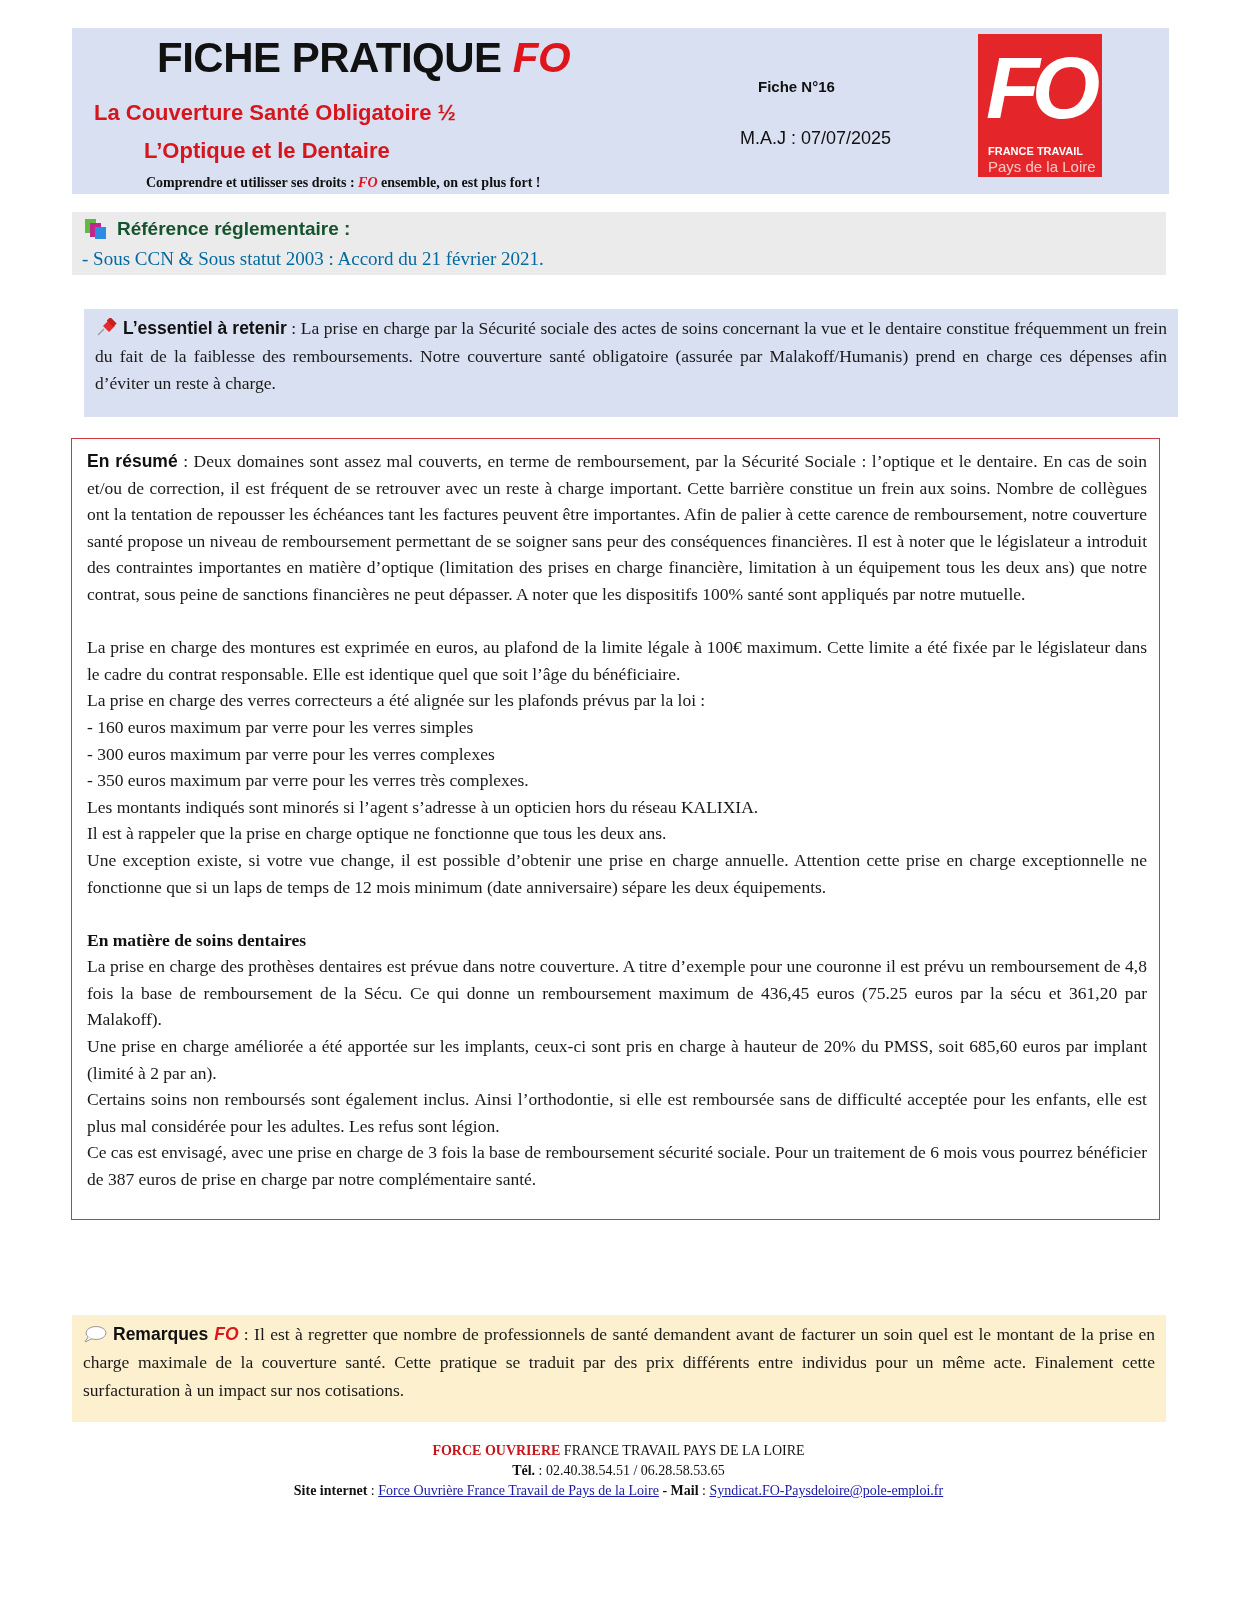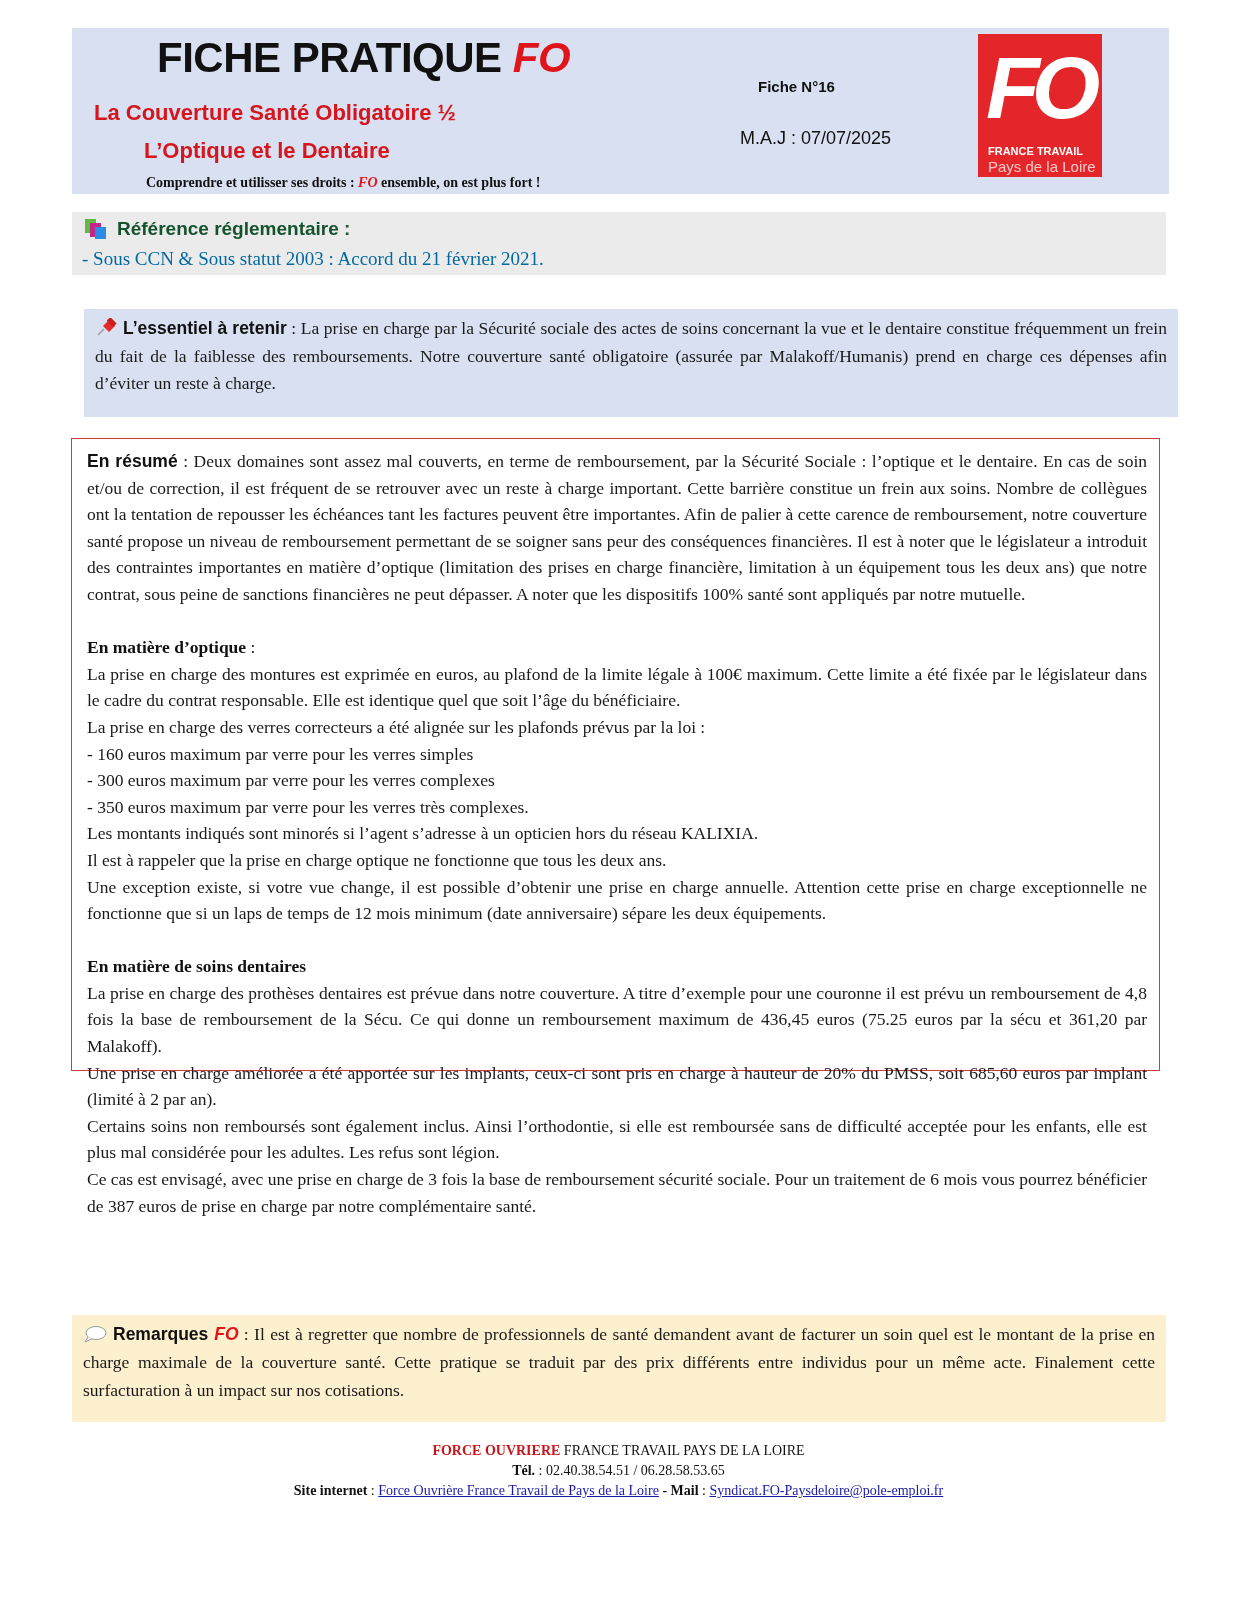--- a/index.html
+++ b/index.html
@@ -31,21 +31,21 @@
   #ref-title { position:absolute; left:45px; top:6px; font-size:19px; font-weight:bold; color:#14532d; white-space:nowrap; }
   #ref-line { position:absolute; left:10px; top:36px; font-size:19px; color:#0369a1; white-space:nowrap; }
 
   
   #ess { position:absolute; left:72px; top:309px; width:1094px; height:108px; background:#d9e0f1;margin-left:12px; }
   #ess-text { position:absolute; left:11px; top:6px; width:1072px; font-size:17.5px; line-height:27.5px; text-align:justify; color:#1a1a1a; }
   #pin-icon { display:inline-block; width:22px; height:18px; vertical-align:-2px; margin-right:6px; }
   .lead { font-family:"Liberation Sans", "DejaVu Sans", sans-serif; font-weight:bold; color:#111; }
 
   
-  #resume { position:absolute; left:71px; top:438px; width:1089px; height:633px; border:1.5px solid #cf3a3a; box-sizing:border-box; }
+  #resume { position:absolute; left:71px; top:438px; width:1089px; height:782px; border:1.5px solid #cf3a3a; box-sizing:border-box; }
   #resume-inner { position:absolute; left:15px; top:9px; width:1060px; font-size:17.5px; line-height:26.6px; color:#1a1a1a; }
   #resume-inner p { margin:0; text-align:justify; }
   #resume-inner .gap { height:26.6px; }
   .sec-title { font-weight:bold; color:#111; }
 
   
   #rem { position:absolute; left:72px; top:1315px; width:1094px; height:107px; background:#fdf0cf; }
   #rem-text { position:absolute; left:11px; top:5px; width:1072px; font-size:17.5px; line-height:28px; text-align:justify; color:#1a1a1a; }
   #bubble-icon { display:inline-block; width:24px; height:18px; vertical-align:-3px; margin-right:6px; }
   .fo-red { color:#e0141b; font-style:italic; }
@@ -90,21 +90,20 @@
       <path d="M8 8 L14 2 L20 8 L14 14 Z" fill="#e32b2b"></path>
       <rect x="12" y="1" width="9" height="5" transform="rotate(45 16 4)" fill="#c81e1e"></rect>
     </svg><span class="lead">L’essentiel à retenir</span><span> : La prise en charge par la Sécurité sociale des actes de soins concernant la vue et le dentaire constitue fréquemment un frein du fait de la faiblesse des remboursements. Notre couverture santé obligatoire (assurée par Malakoff/Humanis) prend en charge ces dépenses afin d’éviter un reste à charge.</span>
   </div>
 </div>
 
 <div id="resume">
   <div id="resume-inner">
     <p><span class="lead">En résumé</span><span> : Deux domaines sont assez mal couverts, en terme de remboursement, par la Sécurité Sociale : l’optique et le dentaire. En cas de soin et/ou de correction, il est fréquent de se retrouver avec un reste à charge important. Cette barrière constitue un frein aux soins. Nombre de collègues ont la tentation de repousser les échéances tant les factures peuvent être importantes.  Afin de palier à cette carence de remboursement, notre couverture santé propose un niveau de remboursement permettant de se soigner sans peur des conséquences financières. Il est à noter que le législateur a introduit des contraintes importantes en matière d’optique (limitation des prises en charge financière, limitation à un équipement tous les deux ans) que notre contrat, sous peine de sanctions financières ne peut dépasser. A noter que les dispositifs 100% santé sont appliqués par notre mutuelle.</span></p>
     <div class="gap"></div>
-    <p><span class="sec-title">En matière d’optique</span><span> :</span></p>
     <p>La prise en charge des montures est exprimée en euros, au plafond de la limite légale à 100€ maximum. Cette limite a été fixée par le législateur dans le cadre du contrat responsable. Elle est identique quel que soit l’âge du bénéficiaire.</p>
     <p>La prise en charge des verres correcteurs a été alignée sur les plafonds prévus par la loi :</p>
     <p>- 160 euros maximum par verre pour les verres simples</p>
     <p>- 300 euros maximum par verre pour les verres complexes</p>
     <p>- 350 euros maximum par verre pour les verres très complexes.</p>
     <p>Les montants indiqués sont minorés si l’agent s’adresse à un opticien hors du réseau KALIXIA.</p>
     <p>Il est à rappeler que la prise en charge optique ne fonctionne que tous les deux ans.</p>
     <p>Une exception existe, si votre vue change, il est possible d’obtenir une prise en charge annuelle. Attention cette prise en charge exceptionnelle ne fonctionne que si un laps de temps de 12 mois minimum (date anniversaire) sépare les deux équipements.</p>
     <div class="gap"></div>
     <p class="sec-title">En matière de soins dentaires</p>

